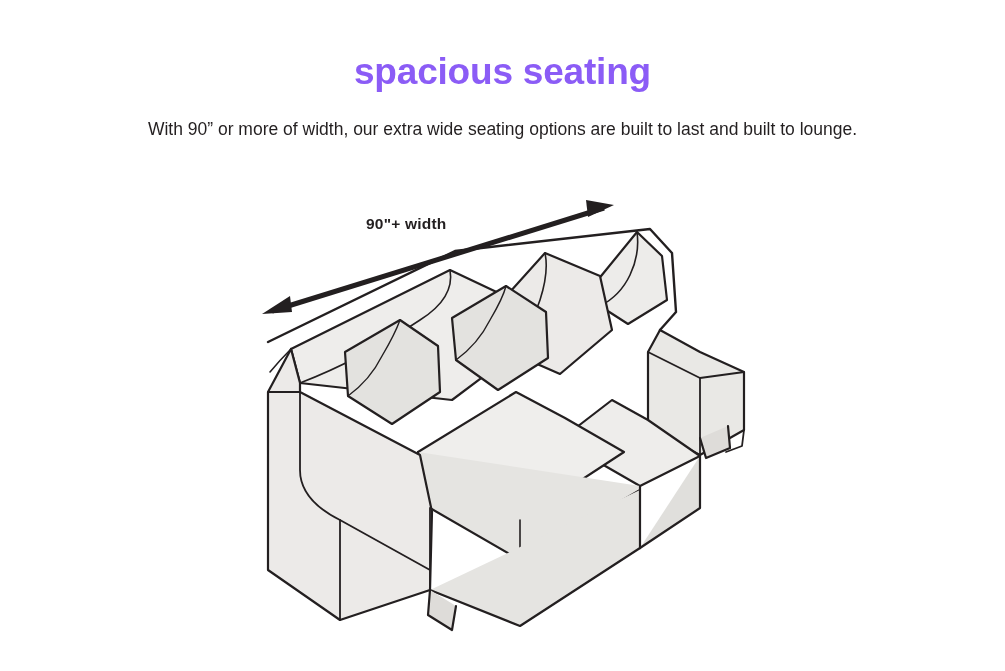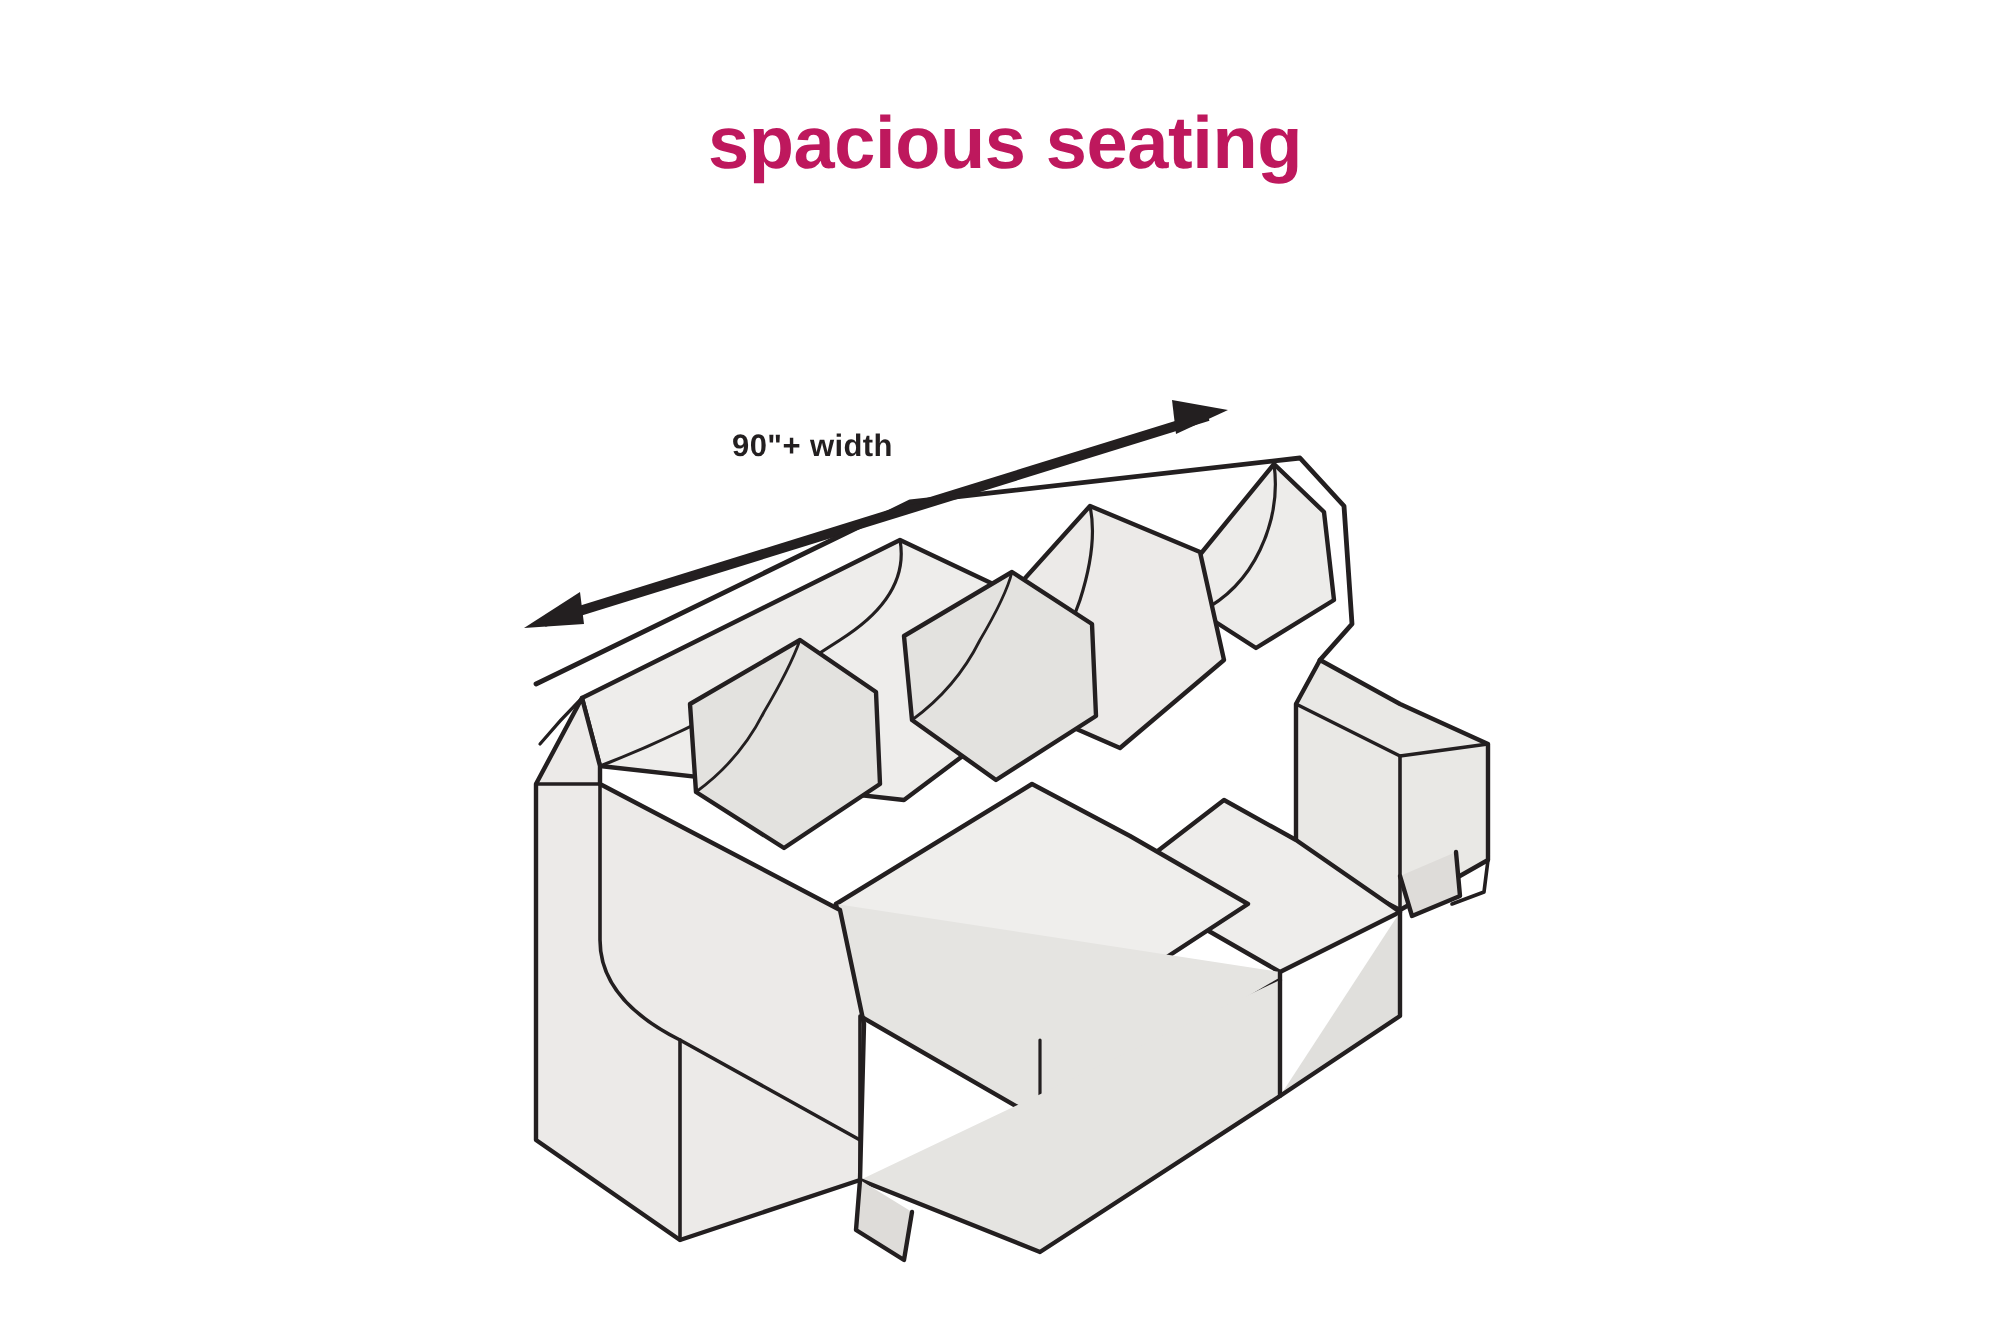--- a/index.html
+++ b/index.html
@@ -23,21 +23,21 @@
   }
   .headline {
     position: absolute;
     top: 52px;
     left: 0;
     width: 1005px;
     text-align: center;
     font-size: 37px;
     font-weight: bold;
     letter-spacing: -0.2px;
-    color: #be185d;
+    color: #8b5cf6;
     line-height: 1.1;
   }
   .subcopy {
     position: absolute;
     top: 116px;
     left: 50px;
     width: 905px;
     text-align: center;
     font-size: 17.5px;
     font-weight: 400;
@@ -66,20 +66,21 @@
   svg { display: block; }
 </style>
 </head>
 <body>
 
 <div class="page">
 
   <div class="headline">spacious seating</div>
 
   <div class="subcopy">
+    <span class="line">With 90” or more of width, our extra wide seating options are built to last and built to lounge.</span>
   </div>
 
   <div class="dim-label">90"+ width</div>
 
   <div class="illustration">
     <svg width="1005" height="671" viewBox="0 0 1005 671" xmlns="http://www.w3.org/2000/svg">
 
       <g>
         <line x1="272" y1="311" x2="604" y2="208" stroke="#231f20" stroke-width="5" stroke-linecap="butt"></line>
         <polygon points="262,314 290,296 292,312" fill="#231f20"></polygon>

